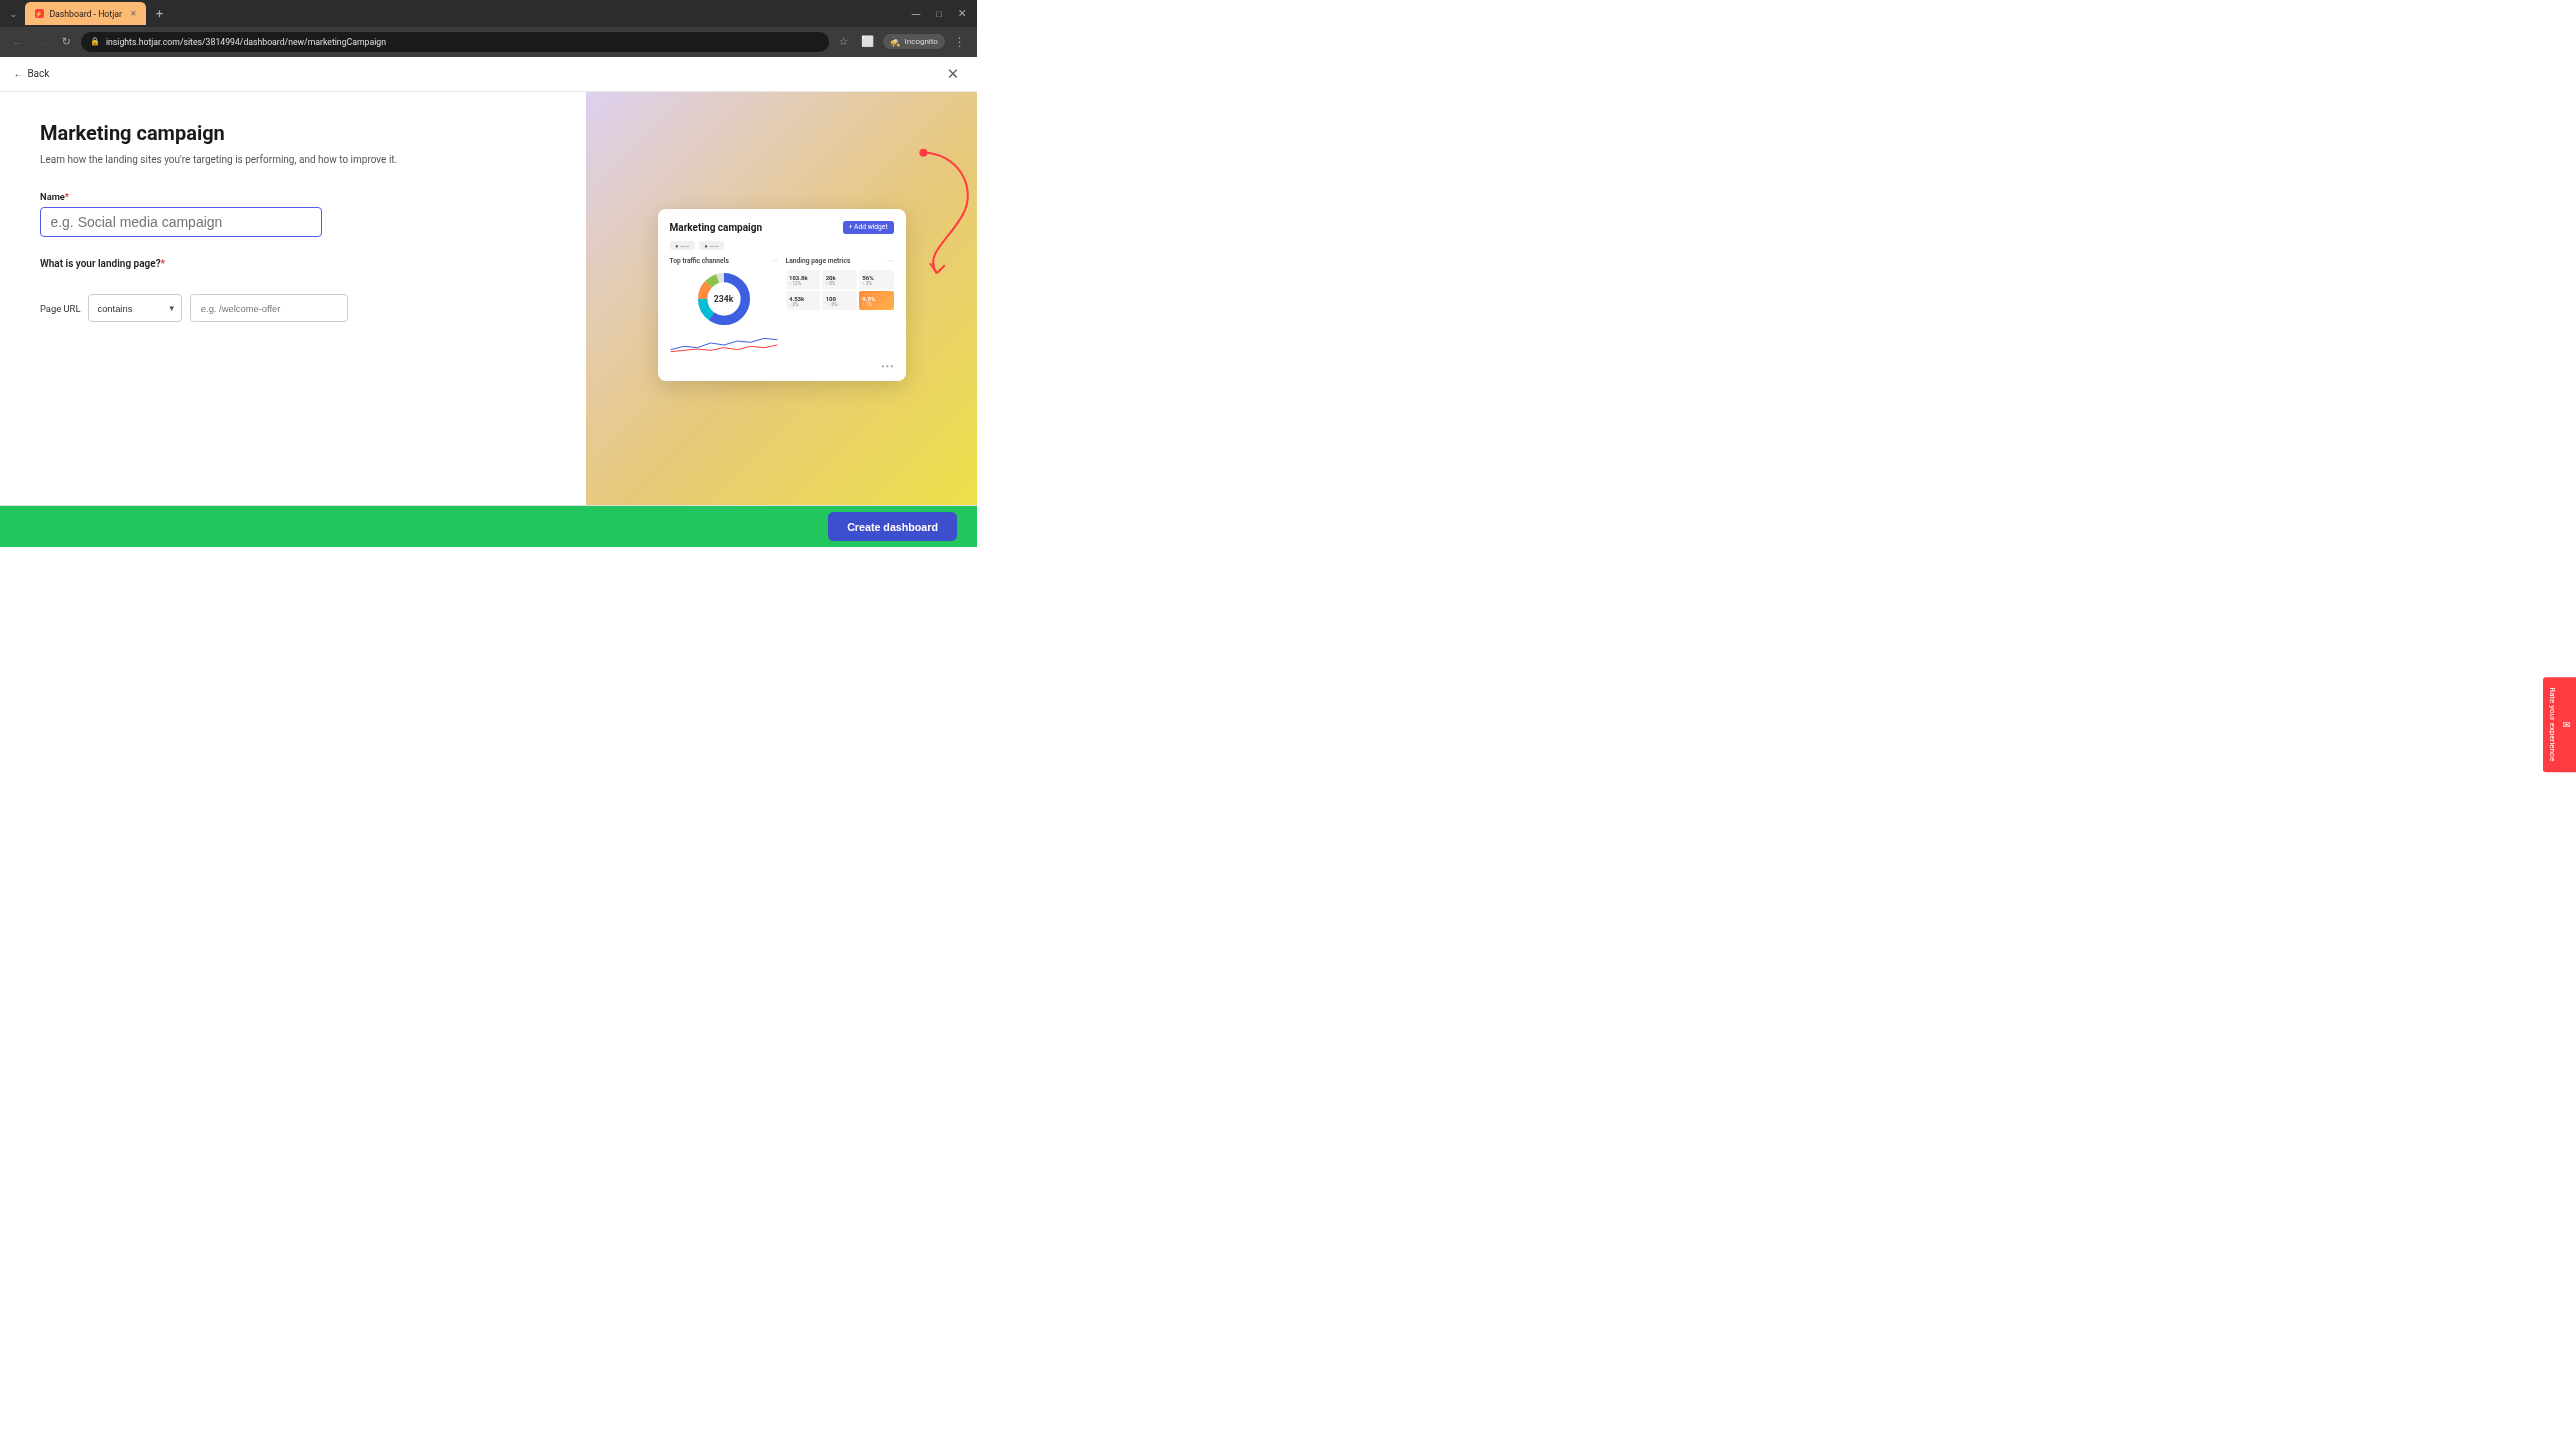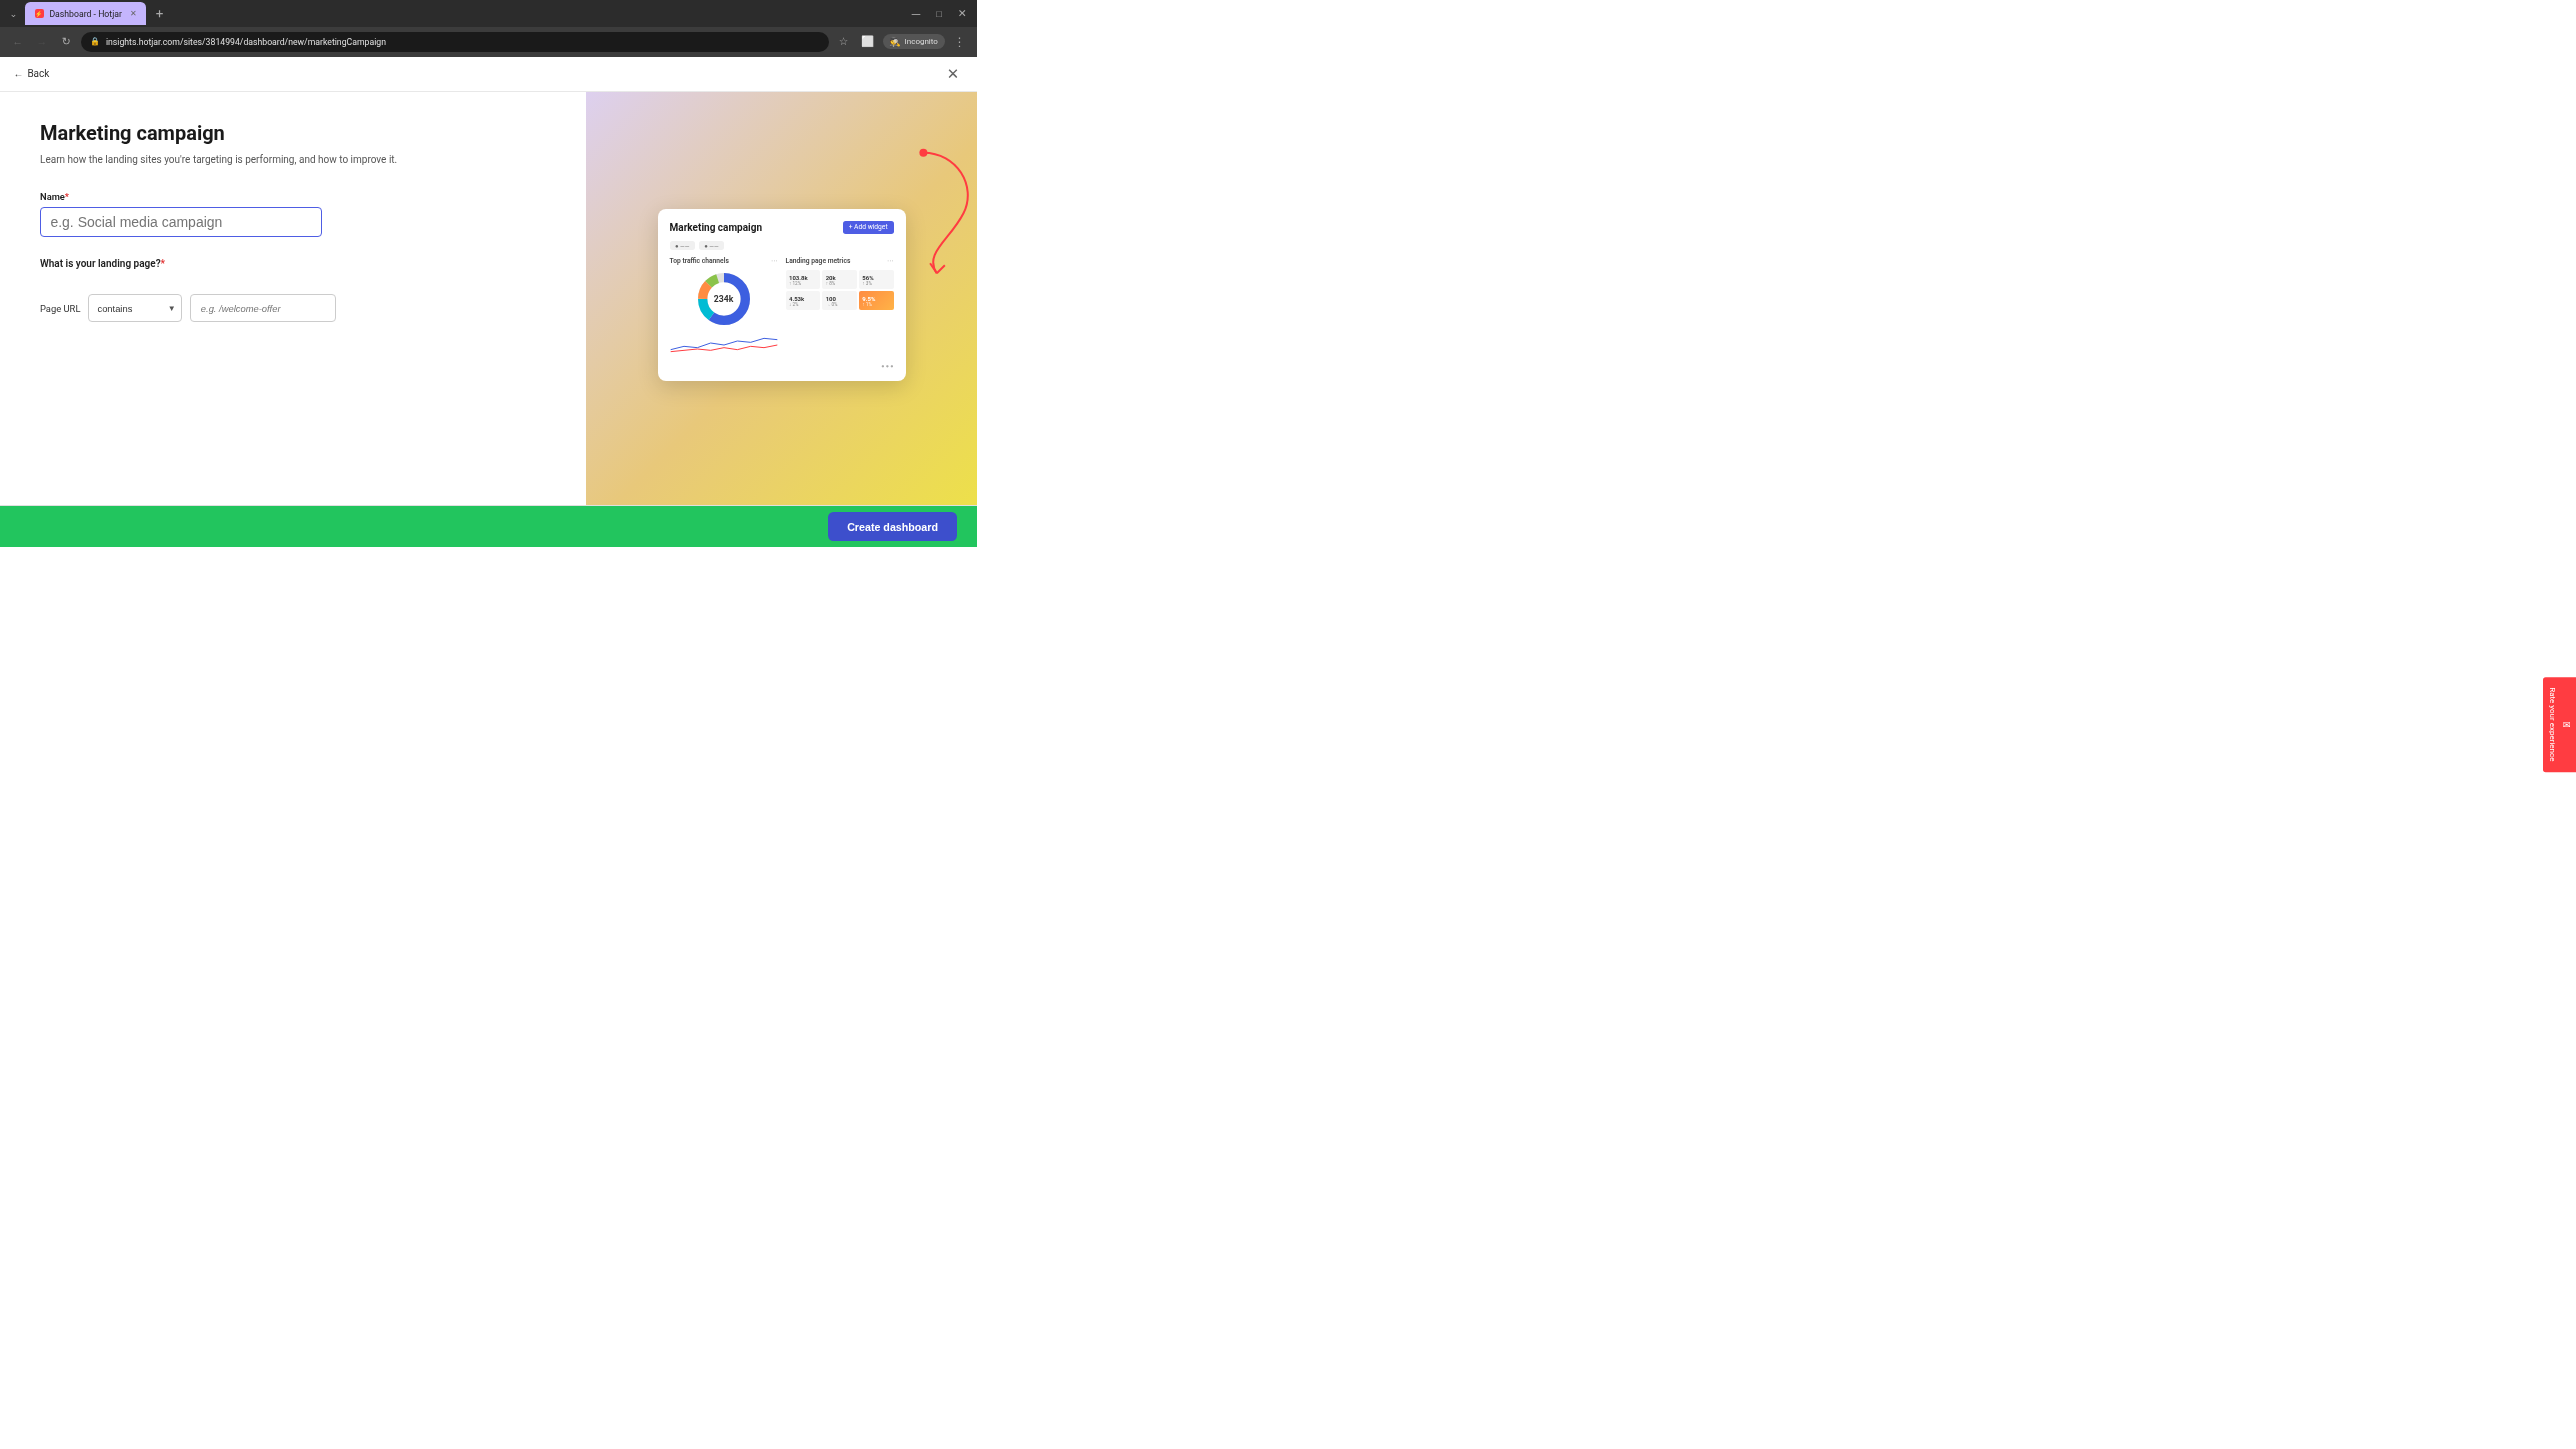--- a/index.html
+++ b/index.html
@@ -3,21 +3,21 @@
   <meta charset="utf-8">
   <style>
     * { box-sizing: border-box; margin: 0; padding: 0; }
     body { font-family: -apple-system, BlinkMacSystemFont, 'Segoe UI', Roboto, sans-serif; background: #fff; width: 977px; height: 547px; overflow: hidden; }
   </style>
 </head>
 <body>
 
 <div style="background:#2c2c2c; height:27px; display:flex; align-items:center; padding:0 5.4px; gap:4px;">
   <div style="color:#aaa; font-size:9.4px; cursor:pointer; padding:2.7px 4px;">⌄</div>
-  <div style="background:#c4b5fd; border-radius:5.4px 5.4px 0 0; padding:4px 9.4px; font-size:8.7px; display:flex; align-items:center; gap:5.4px; color:#222; height:23px; min-width:107px;">
+  <div style="background:#fdba74; border-radius:5.4px 5.4px 0 0; padding:4px 9.4px; font-size:8.7px; display:flex; align-items:center; gap:5.4px; color:#222; height:23px; min-width:107px;">
     <span style="width:9.4px;height:9.4px;background:#ff3c41;border-radius:2px;display:inline-flex;align-items:center;justify-content:center;font-size:6px;color:#fff;">⚡</span>
     <span style="font-size:8.7px;color:#222;white-space:nowrap;overflow:hidden;text-overflow:ellipsis;max-width:87px;">Dashboard - Hotjar</span>
     <span style="color:#666;font-size:8px;cursor:pointer;margin-left:2.7px;">✕</span>
   </div>
   <div style="color:#aaa;font-size:13.4px;cursor:pointer;width:19px;height:19px;display:flex;align-items:center;justify-content:center;">+</div>
   <div style="flex:1;"></div>
   <div style="color:#aaa;cursor:pointer;width:19px;height:19px;display:flex;align-items:center;justify-content:center;font-size:12px;">─</div>
   <div style="color:#aaa;cursor:pointer;width:19px;height:19px;display:flex;align-items:center;justify-content:center;font-size:9.4px;">□</div>
   <div style="color:#aaa;cursor:pointer;width:19px;height:19px;display:flex;align-items:center;justify-content:center;font-size:10.7px;">✕</div>
 </div>
@@ -70,21 +70,21 @@
           <span style="font-size:9.4px;color:#333;white-space:nowrap;">Page URL</span>
           <div style="position:relative;display:inline-block;min-width:94px;">
             <select style="height:28px;border:0.7px solid #ccc;border-radius:4px;padding:0 21.5px 0 8px;font-size:9.4px;color:#333;background:#fff;cursor:pointer;appearance:none;width:100%;-webkit-appearance:none;">
               <option>contains</option>
               <option>equals</option>
               <option>starts with</option>
               <option>ends with</option>
             </select>
             <span style="position:absolute;right:6.7px;top:50%;transform:translateY(-50%);pointer-events:none;color:#555;font-size:8px;">▼</span>
           </div>
-          <input type="text" style="height: 28px; border: 0.7px solid rgb(204, 204, 204); border-radius: 4px; padding: 0px 9.4px; font-size: 9.4px; color: rgb(136, 136, 136); width: 146px; outline: none; font-style: italic;" placeholder="e.g. /welcome-offer">
+          <input type="text" style="height: 28px; border: 0.7px solid rgb(204, 204, 204); border-radius: 4px; padding: 0px 9.4px; font-size: 9.4px; color: rgb(136, 136, 136); width: 158px; outline: none;" placeholder="e.g. /welcome-offer">
         </div>
       </div>
     </div>
 
     <div style="width:40%;background:linear-gradient(135deg, #ddd0ef 0%, #e8c87a 55%, #ede04a 100%);position:relative;overflow:hidden;display:flex;align-items:center;justify-content:center;">
 
       <div style="background:#fff;border-radius:8px;box-shadow:0 5.4px 21.5px rgba(0,0,0,0.15);width:248px;padding:12px;position:relative;z-index:2;margin-top:-6.7px;">
         <div style="display:flex;justify-content:space-between;align-items:center;margin-bottom:6.7px;">
           <span style="font-size:10px;font-weight:700;color:#1a1a1a;">Marketing campaign</span>
           <span style="background:#4e5de4;color:#fff;font-size:6.7px;padding:2.7px 6px;border-radius:2.7px;cursor:pointer;">+ Add widget</span>

